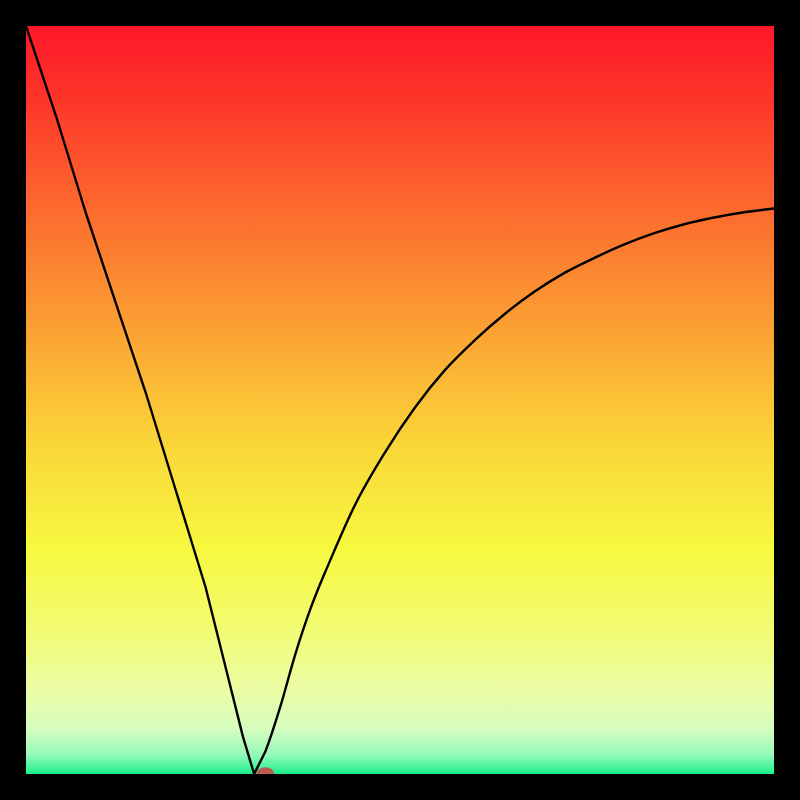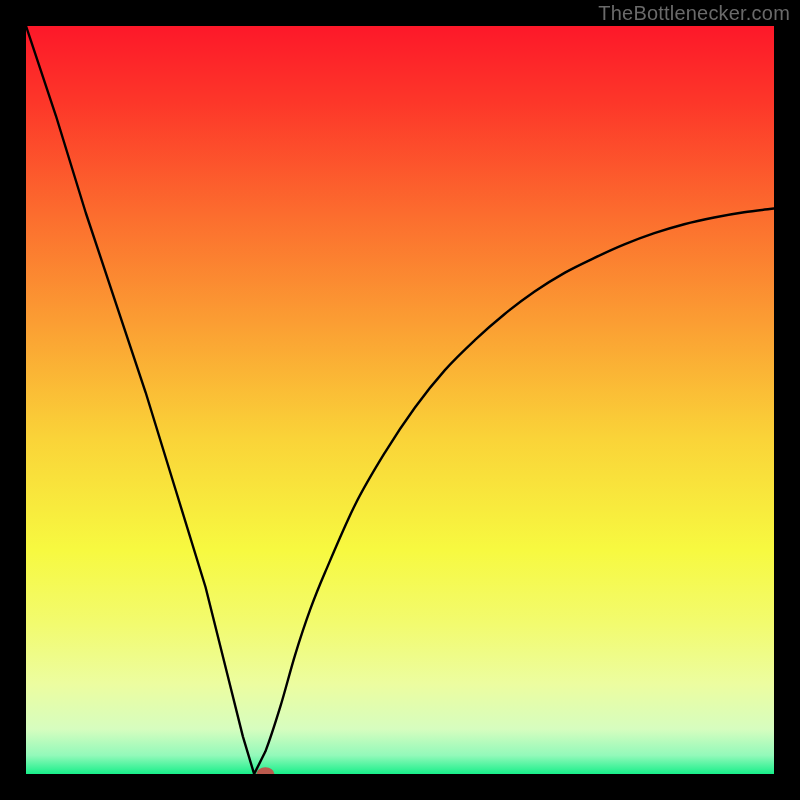--- a/index.html
+++ b/index.html
@@ -34,21 +34,20 @@
     height: 748px;
     background: #fff;
     overflow: hidden;
   }
   svg { display: block; }
 </style>
 </head>
 <body>
 
 <div class="outer">
-  <div class="attribution">TheBottlenecker.com</div>
   <div class="plot-frame">
     <svg id="chart-svg" width="748" height="748" viewBox="0 0 748 748" preserveAspectRatio="none">
       <defs>
         <linearGradient id="bg-grad" x1="0" y1="0" x2="0" y2="1">
             <stop offset="0%" stop-color="#fd1829"></stop>
             <stop offset="10%" stop-color="#fd3629"></stop>
             <stop offset="25%" stop-color="#fc6c2e"></stop>
             <stop offset="40%" stop-color="#fb9f33"></stop>
             <stop offset="55.00000000000001%" stop-color="#fad338"></stop>
             <stop offset="70%" stop-color="#f7f940"></stop>

